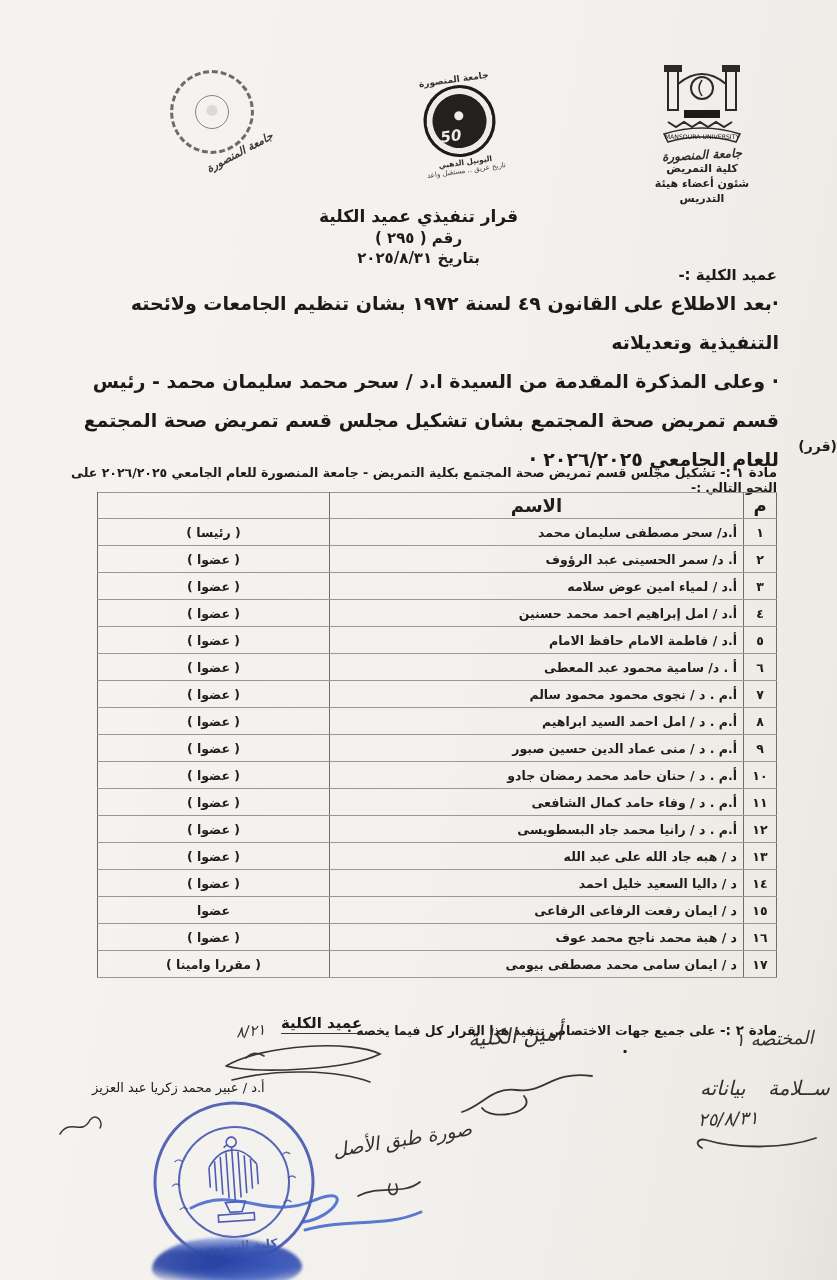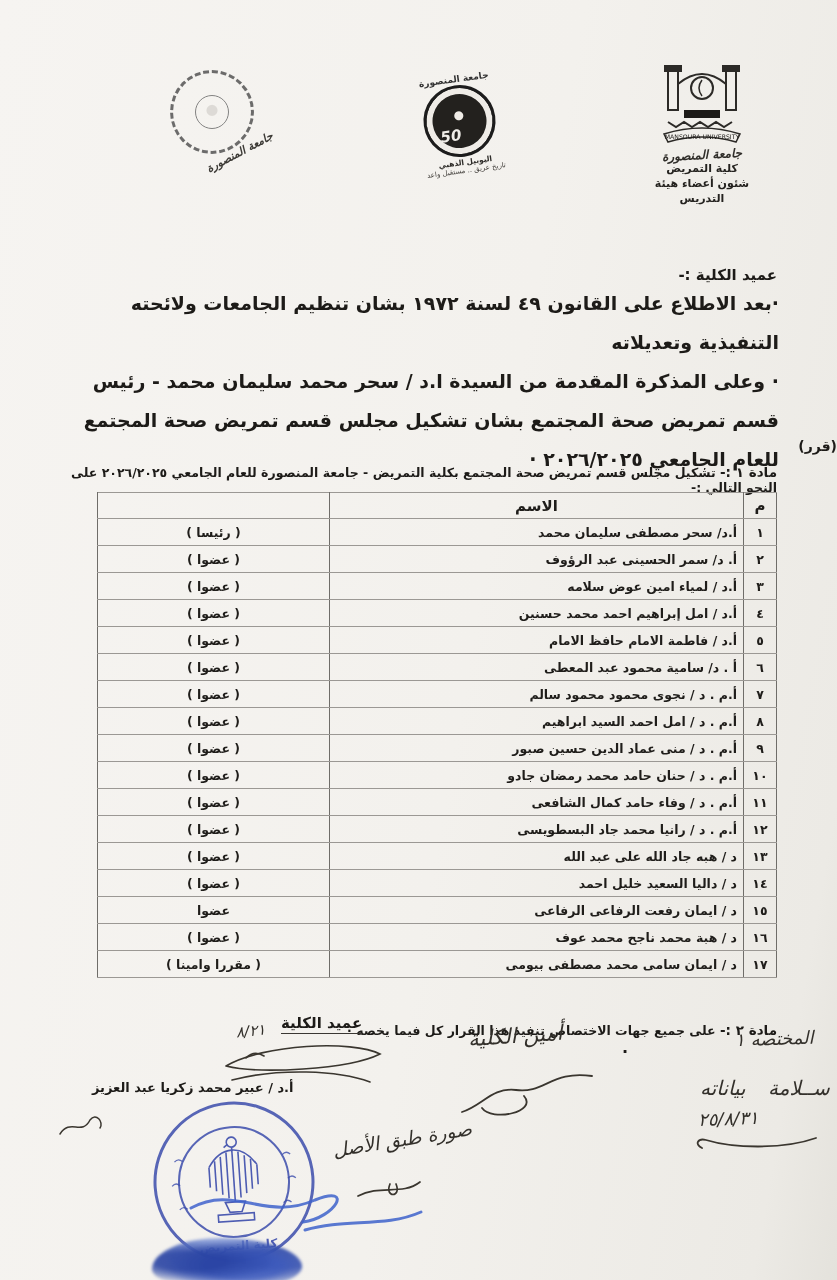--- a/index.html
+++ b/index.html
@@ -37,31 +37,31 @@
   .decision{top:438px;left:0;width:100%;text-align:right;font-size:14px;font-weight:bold;}
   .article{font-size:12.5px;font-weight:bold;}
   .article .lbl{font-size:13.5px;}
   .article1{top:464px;right:60px;width:720px;}
   .article2{top:986px;right:60px;width:720px;margin-top:36px;}
   
   table.members{border-collapse:collapse;width:679px;table-layout:fixed;background:transparent;}
   .members-wrap{top:492px;right:60px;}
   table.members th,table.members td{border:1px solid #6f6d69;border-top-color:#9b9894;border-bottom-color:#9b9894;
       font-size:12.5px;font-weight:bold;color:#1f1d1a;padding:0 6px;overflow:hidden;white-space:nowrap;}
-  table.members th{height:25px;font-size:15px;}
+  table.members th{height:25px;font-size:18px;}
   table.members td{height:26px;}
   col.c-num{width:33px;} col.c-name{width:414px;} col.c-role{width:232px;}
   .cell-num{text-align:center;}
   .cell-name{text-align:right;}
   .cell-role{text-align:center;}
   
   .hand{font-style:italic;color:#33302b;}
   .dean-title{top:1014px;left:281px;font-size:15px;font-weight:bold;border-bottom:1.5px solid #3a3733;padding-bottom:1px;}
   .dean-hand-date{top:1022px;left:236px;font-size:15px;transform:rotate(-6deg);}
-  .dean-name{top:1080px;left:92px;font-size:13px;font-weight:bold;}
+  .dean-name{top:1080px;left:92px;font-size:13px;font-weight:normal;}
   .secretary-hand{top:1024px;left:468px;font-size:21px;transform:rotate(-4deg);letter-spacing:1px;}
   .secretary-dot{top:1038px;left:622px;font-size:16px;font-weight:bold;}
   .specialist-hand{top:1028px;left:735px;font-size:18px;transform:rotate(-2deg);white-space:nowrap;}
   .validity-hand{top:1076px;left:700px;font-size:20px;word-spacing:16px;white-space:nowrap;}
   .received-date-hand{top:1108px;left:698px;font-size:18px;transform:rotate(-2deg);}
   .copy-note-hand{top:1128px;left:332px;font-size:19px;transform:rotate(-9deg);white-space:nowrap;}
   svg.scribble{overflow:visible;}
   
   .stamp{top:1098px;left:150px;transform:rotate(-4deg);opacity:.92;}
   .smudge{top:1238px;left:152px;width:150px;height:52px;border-radius:46% 54% 50% 50%/60% 55% 45% 40%;
@@ -107,20 +107,25 @@
         <path d="M14 60 l8 5 8 -5 8 5 8 -5 8 5 8 -5 8 5 8 -5" stroke-width="2"></path>
         <path d="M10 72 Q48 60 86 72 L82 80 Q48 70 14 80 Z" stroke-width="1.5"></path>
       </g>
       <text x="48" y="77" text-anchor="middle" font-size="6.2" font-family="DejaVu Sans, sans-serif" fill="#1d1b18">MANSOURA UNIVERSITY</text>
     </svg>
     <span class="script">جامعة المنصورة</span>
     <span class="cap">كلية التمريض</span>
     <span class="cap">شئون أعضاء هيئة التدريس</span>
   </div>
 
+  <div class="abs title-block">
+    <div class="t1">قرار تنفيذي عميد الكلية</div>
+    <div class="t2">رقم ( ٢٩٥ )</div>
+    <div class="t3">بتاريخ ٢٠٢٥/٨/٣١</div>
+  </div>
 
   <div class="abs dean-heading">عميد الكلية :-</div>
   <div class="abs clauses">
     <p class="clause">·بعد الاطلاع على القانون ٤٩ لسنة ١٩٧٢ بشان تنظيم الجامعات ولائحته التنفيذية وتعديلاته</p>
     <p class="clause">· وعلى المذكرة المقدمة من السيدة ا.د / سحر محمد سليمان محمد - رئيس قسم تمريض صحة المجتمع بشان تشكيل مجلس قسم تمريض صحة المجتمع للعام الجامعي ٢٠٢٦/٢٠٢٥ ·</p>
   </div>
   <div class="abs decision">(قرر)</div>
 
   <div class="abs article article1">
     <span class="lbl">مادة ١ :-</span>

